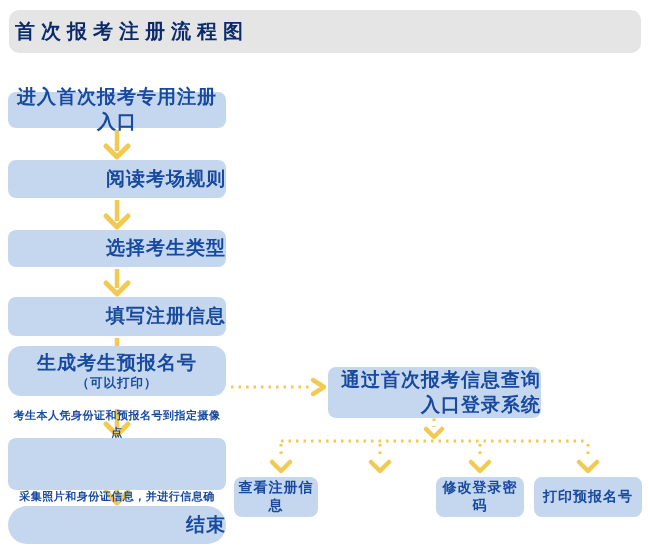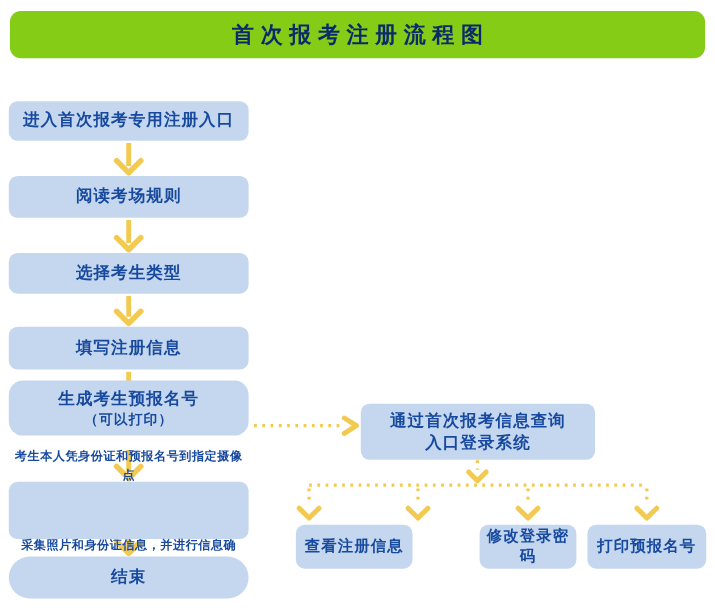--- a/index.html
+++ b/index.html
@@ -14,23 +14,23 @@
   .arrows {
     position: absolute;
     left: 0; top: 0;
     width: 650px; height: 555px;
     z-index: 0;
   }
   .title-bar {
     position: absolute;
     left: 9px; top: 10px;
     width: 632px; height: 43px;
-    background: #84cc16;
+    background: #e5e5e5;
     border-radius: 10px;
-    display: flex; align-items: center; justify-content: center;
+    display: flex; align-items: center; justify-content: flex-start;
     z-index: 1;
   }
   .title-bar span {
     color: #0a2b6b;
     font-size: 20px;
     font-weight: bold;
     letter-spacing: 6px;
     text-indent: 6px;
   }
   .flow-box {
@@ -41,34 +41,34 @@
     flex-direction: column;
     align-items: center;
     justify-content: center;
     text-align: center;
     color: #17499e;
     font-weight: bold;
     z-index: 1;
     box-sizing: border-box;
   }
   .col-left { left: 8px; width: 218px; }
-  .fs-main  { font-size: 15px; letter-spacing: 1px; line-height: 1.3; }
+  .fs-main  { font-size: 19px; letter-spacing: 1px; line-height: 1.3; align-items: flex-end; }
   .fs-sub   { font-size: 12.5px; letter-spacing: 1px; line-height: 1.3; }
   .fs-small { font-size: 11px;   letter-spacing: 0.5px; line-height: 1.5; }
   .fs-action{ font-size: 14px;   letter-spacing: 1px; }
   .b1 { top: 92px;  height: 36px; }
   .b2 { top: 160px; height: 38px; }
   .b3 { top: 230px; height: 37px; }
   .b4 { top: 297px; height: 39px; }
   .b5 { top: 346px; height: 50px; border-radius: 13px; }
   .b6 { top: 438px; height: 52px; gap: 48px; }
   .b7 { top: 506px; height: 38px; border-radius: 19px; }
   .login-box { left: 328px; top: 367px; width: 213px; height: 51px; }
   .action { top: 477px; height: 40px; }
-  .a1 { left: 234px; width: 106px; margin-left: 35px; }
+  .a1 { left: 234px; width: 84px; }
   .a2 { left: 336px; width: 88px; }
   .a3 { left: 436px; width: 88px; }
   .a4 { left: 534px; width: 108px; }
 </style>
 </head>
 <body>
 
 <div class="canvas">
 
   <svg class="arrows" viewBox="0 0 650 555" xmlns="http://www.w3.org/2000/svg" fill="none" stroke="#f2ca52">

